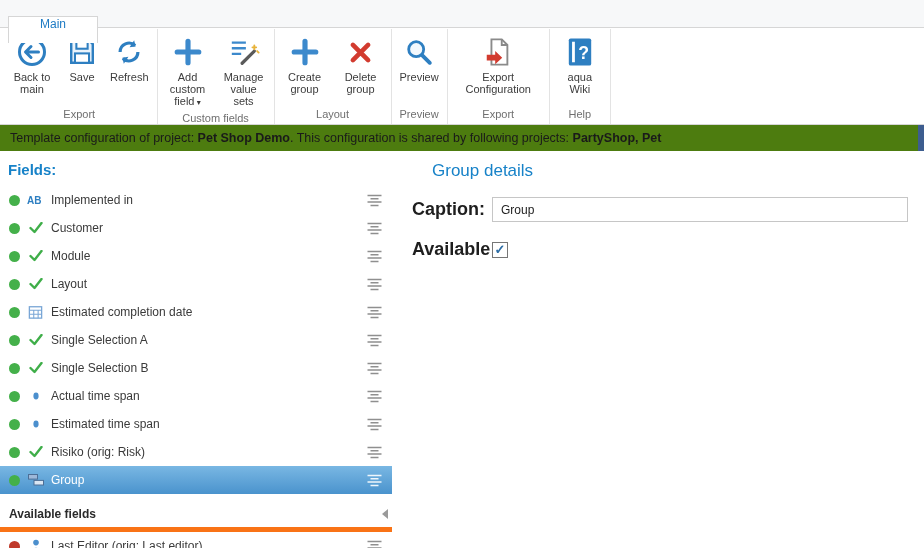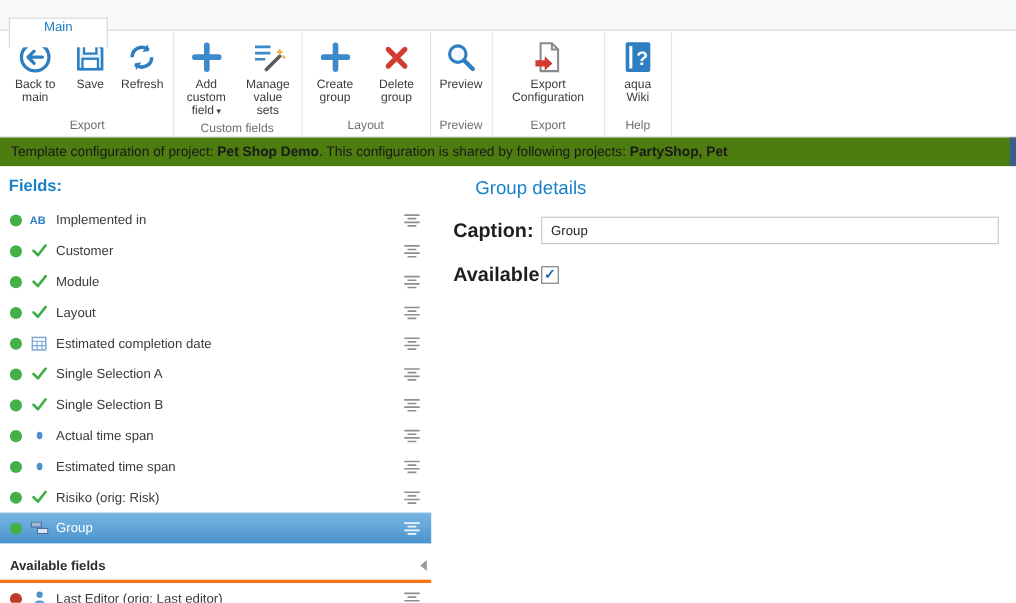--- a/index.html
+++ b/index.html
@@ -42,21 +42,21 @@
   .field-row.selected { background:linear-gradient(180deg,#79b7e3,#4a93cd); }
   .field-row.selected .field-label { color:#fff; }
   .field-row.selected .drag { color:#eef6fc; }
   .dot { width:11px; height:11px; border-radius:50%; flex:0 0 auto; }
   .dot.green { background:#44b04a; }
   .dot.red   { background:#c03a2b; }
   .type-icon { width:17px; display:flex; align-items:center; justify-content:center; flex:0 0 auto; }
   .drag { margin-left:auto; display:flex; align-items:center; color:#8f8f8f; cursor:grab; }
 
   .available-header { width:392px; margin-top:6px; padding:7px 4px 6px 9px; font-weight:bold;
-    color:#2b2b2b; border-bottom:3px solid #f97316; display:flex; align-items:center; }
+    color:#2b2b2b; border-bottom:5px solid #f97316; display:flex; align-items:center; }
   .collapse-arrow { margin-left:auto; width:0; height:0; border-top:5px solid transparent;
     border-bottom:5px solid transparent; border-right:6px solid #9a9a9a; cursor:pointer; }
 
   .details-panel { flex:1; padding:8px 16px 0 12px; }
   .details-title { color:#1782c8; font-size:17px; font-weight:normal; margin:2px 0 16px 20px; }
   .form-row { display:flex; align-items:center; margin-bottom:17px; }
   .form-label { width:80px; font-weight:bold; font-size:18px; color:#1e1e1e; flex:0 0 auto; }
   .text-input { flex:1; height:25px; border:1px solid #c6c6c6; padding:0 8px; font-size:12px;
     color:#222; font-family:"Liberation Sans", sans-serif; background:#fff; }
   .checkbox { width:16px; height:16px; border:1px solid #767676; background:#fff; display:flex;

